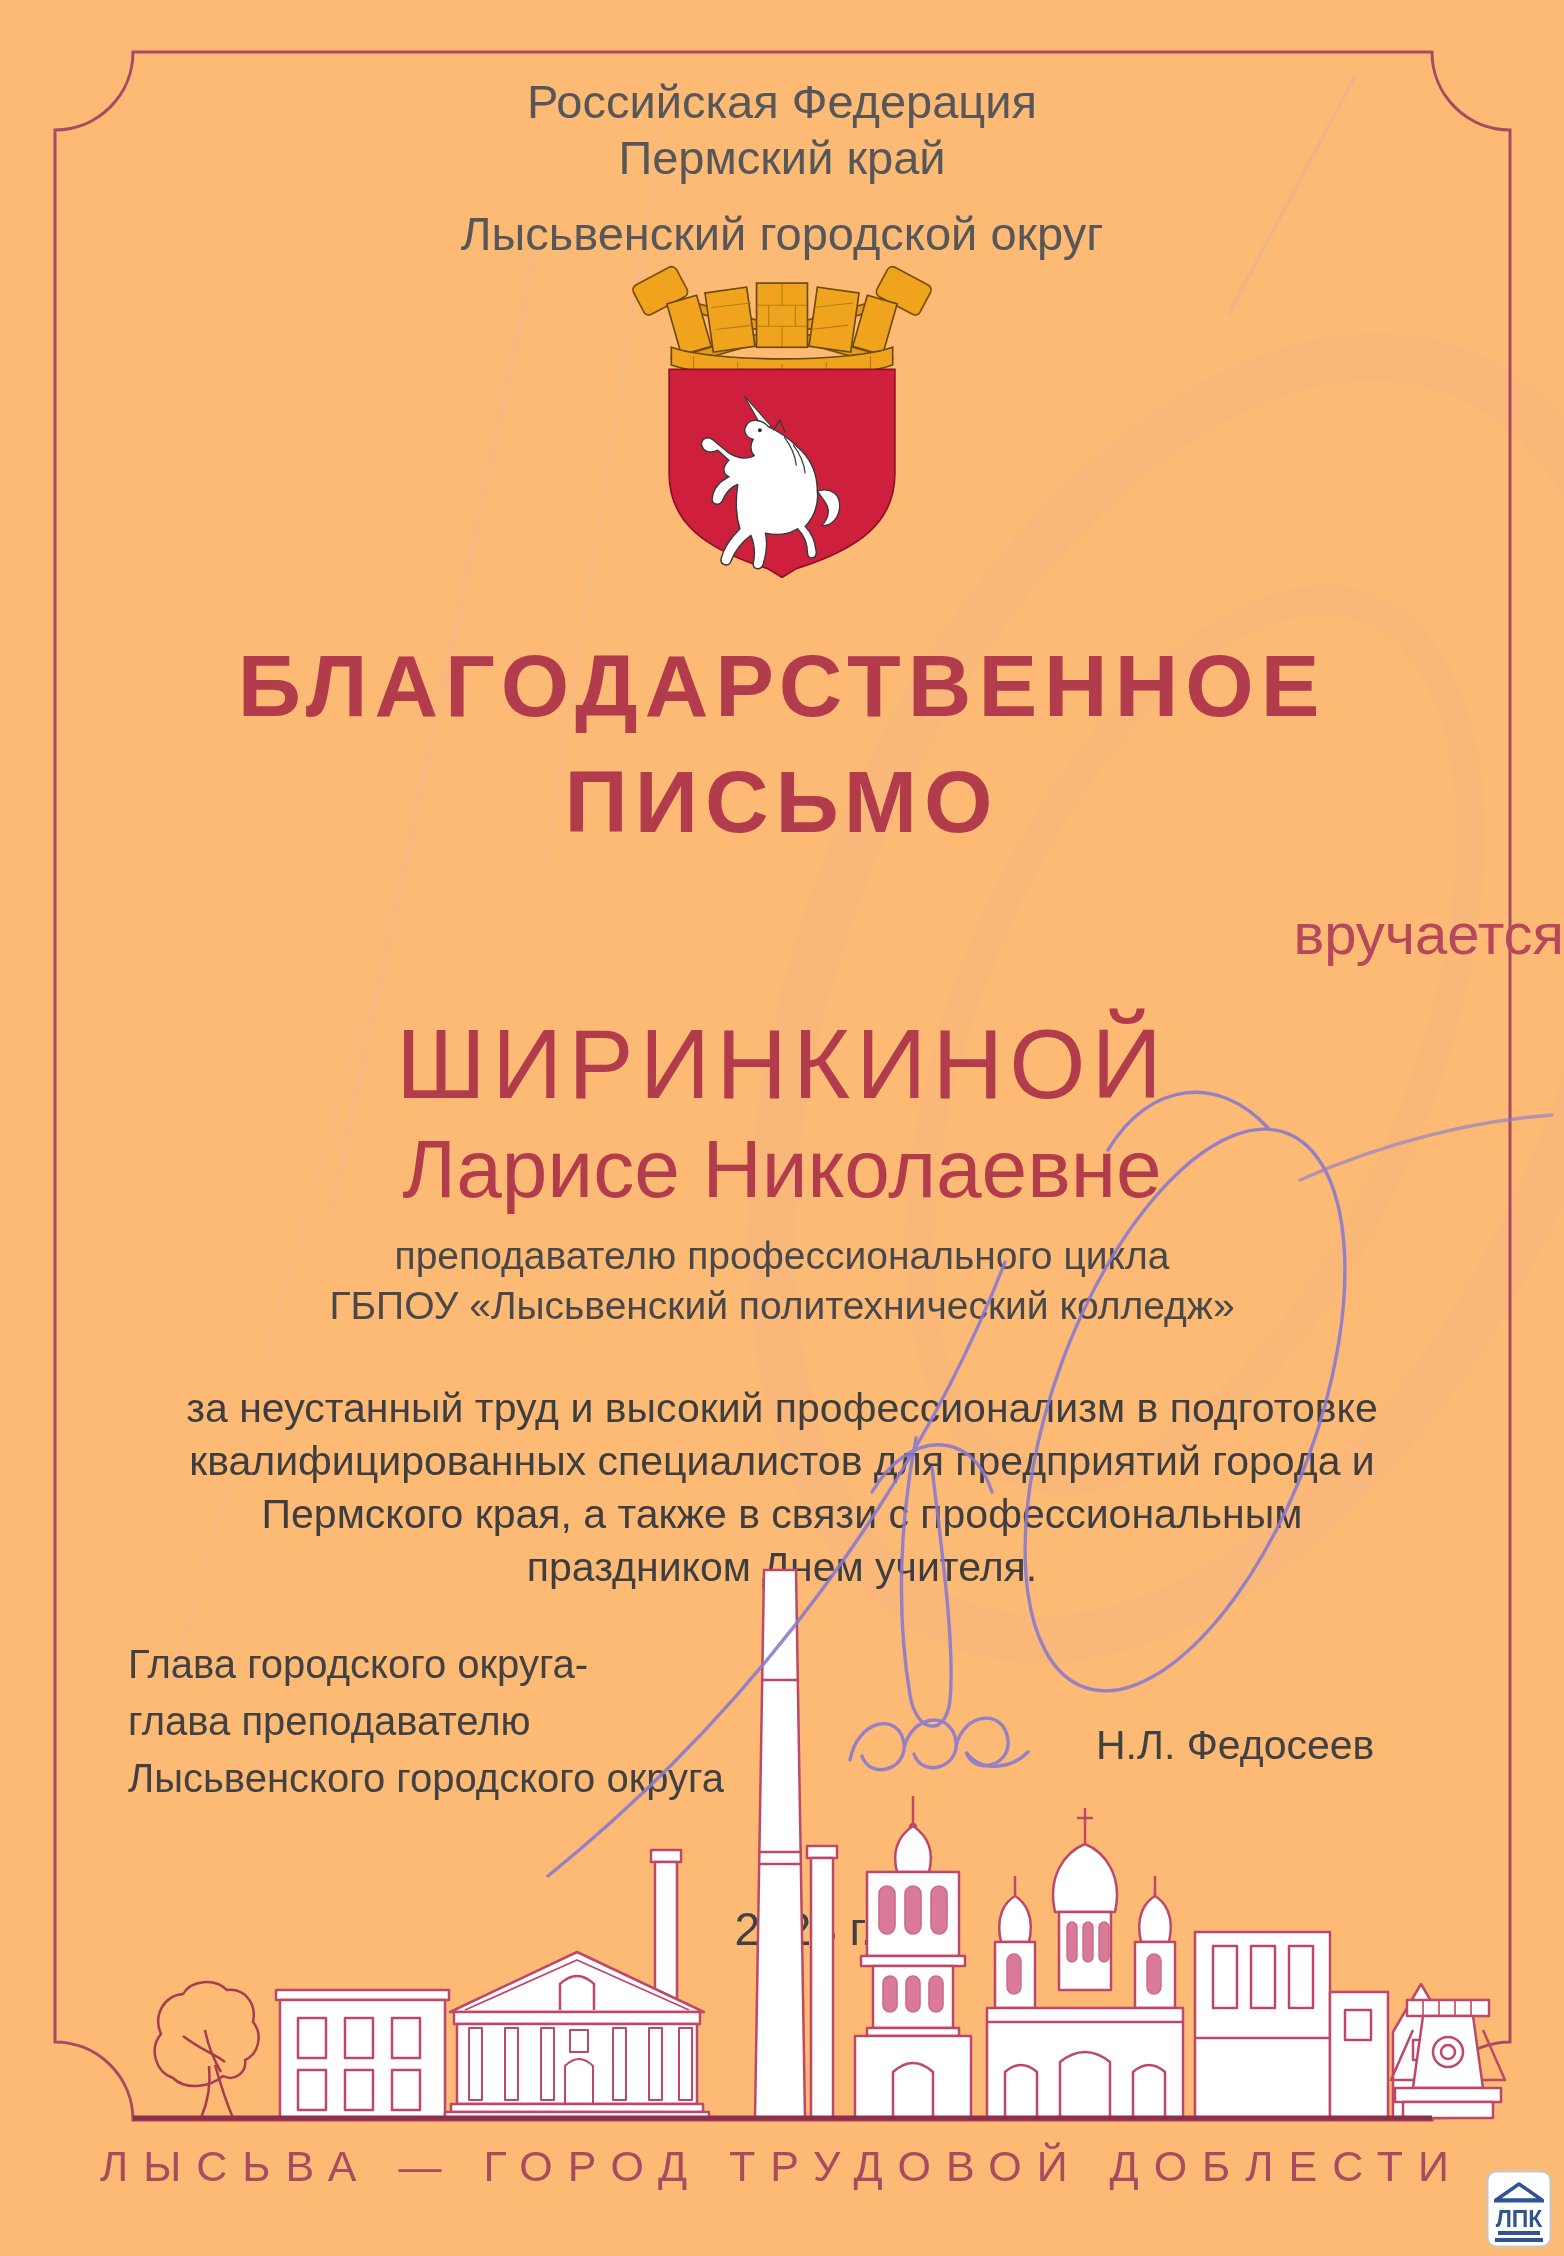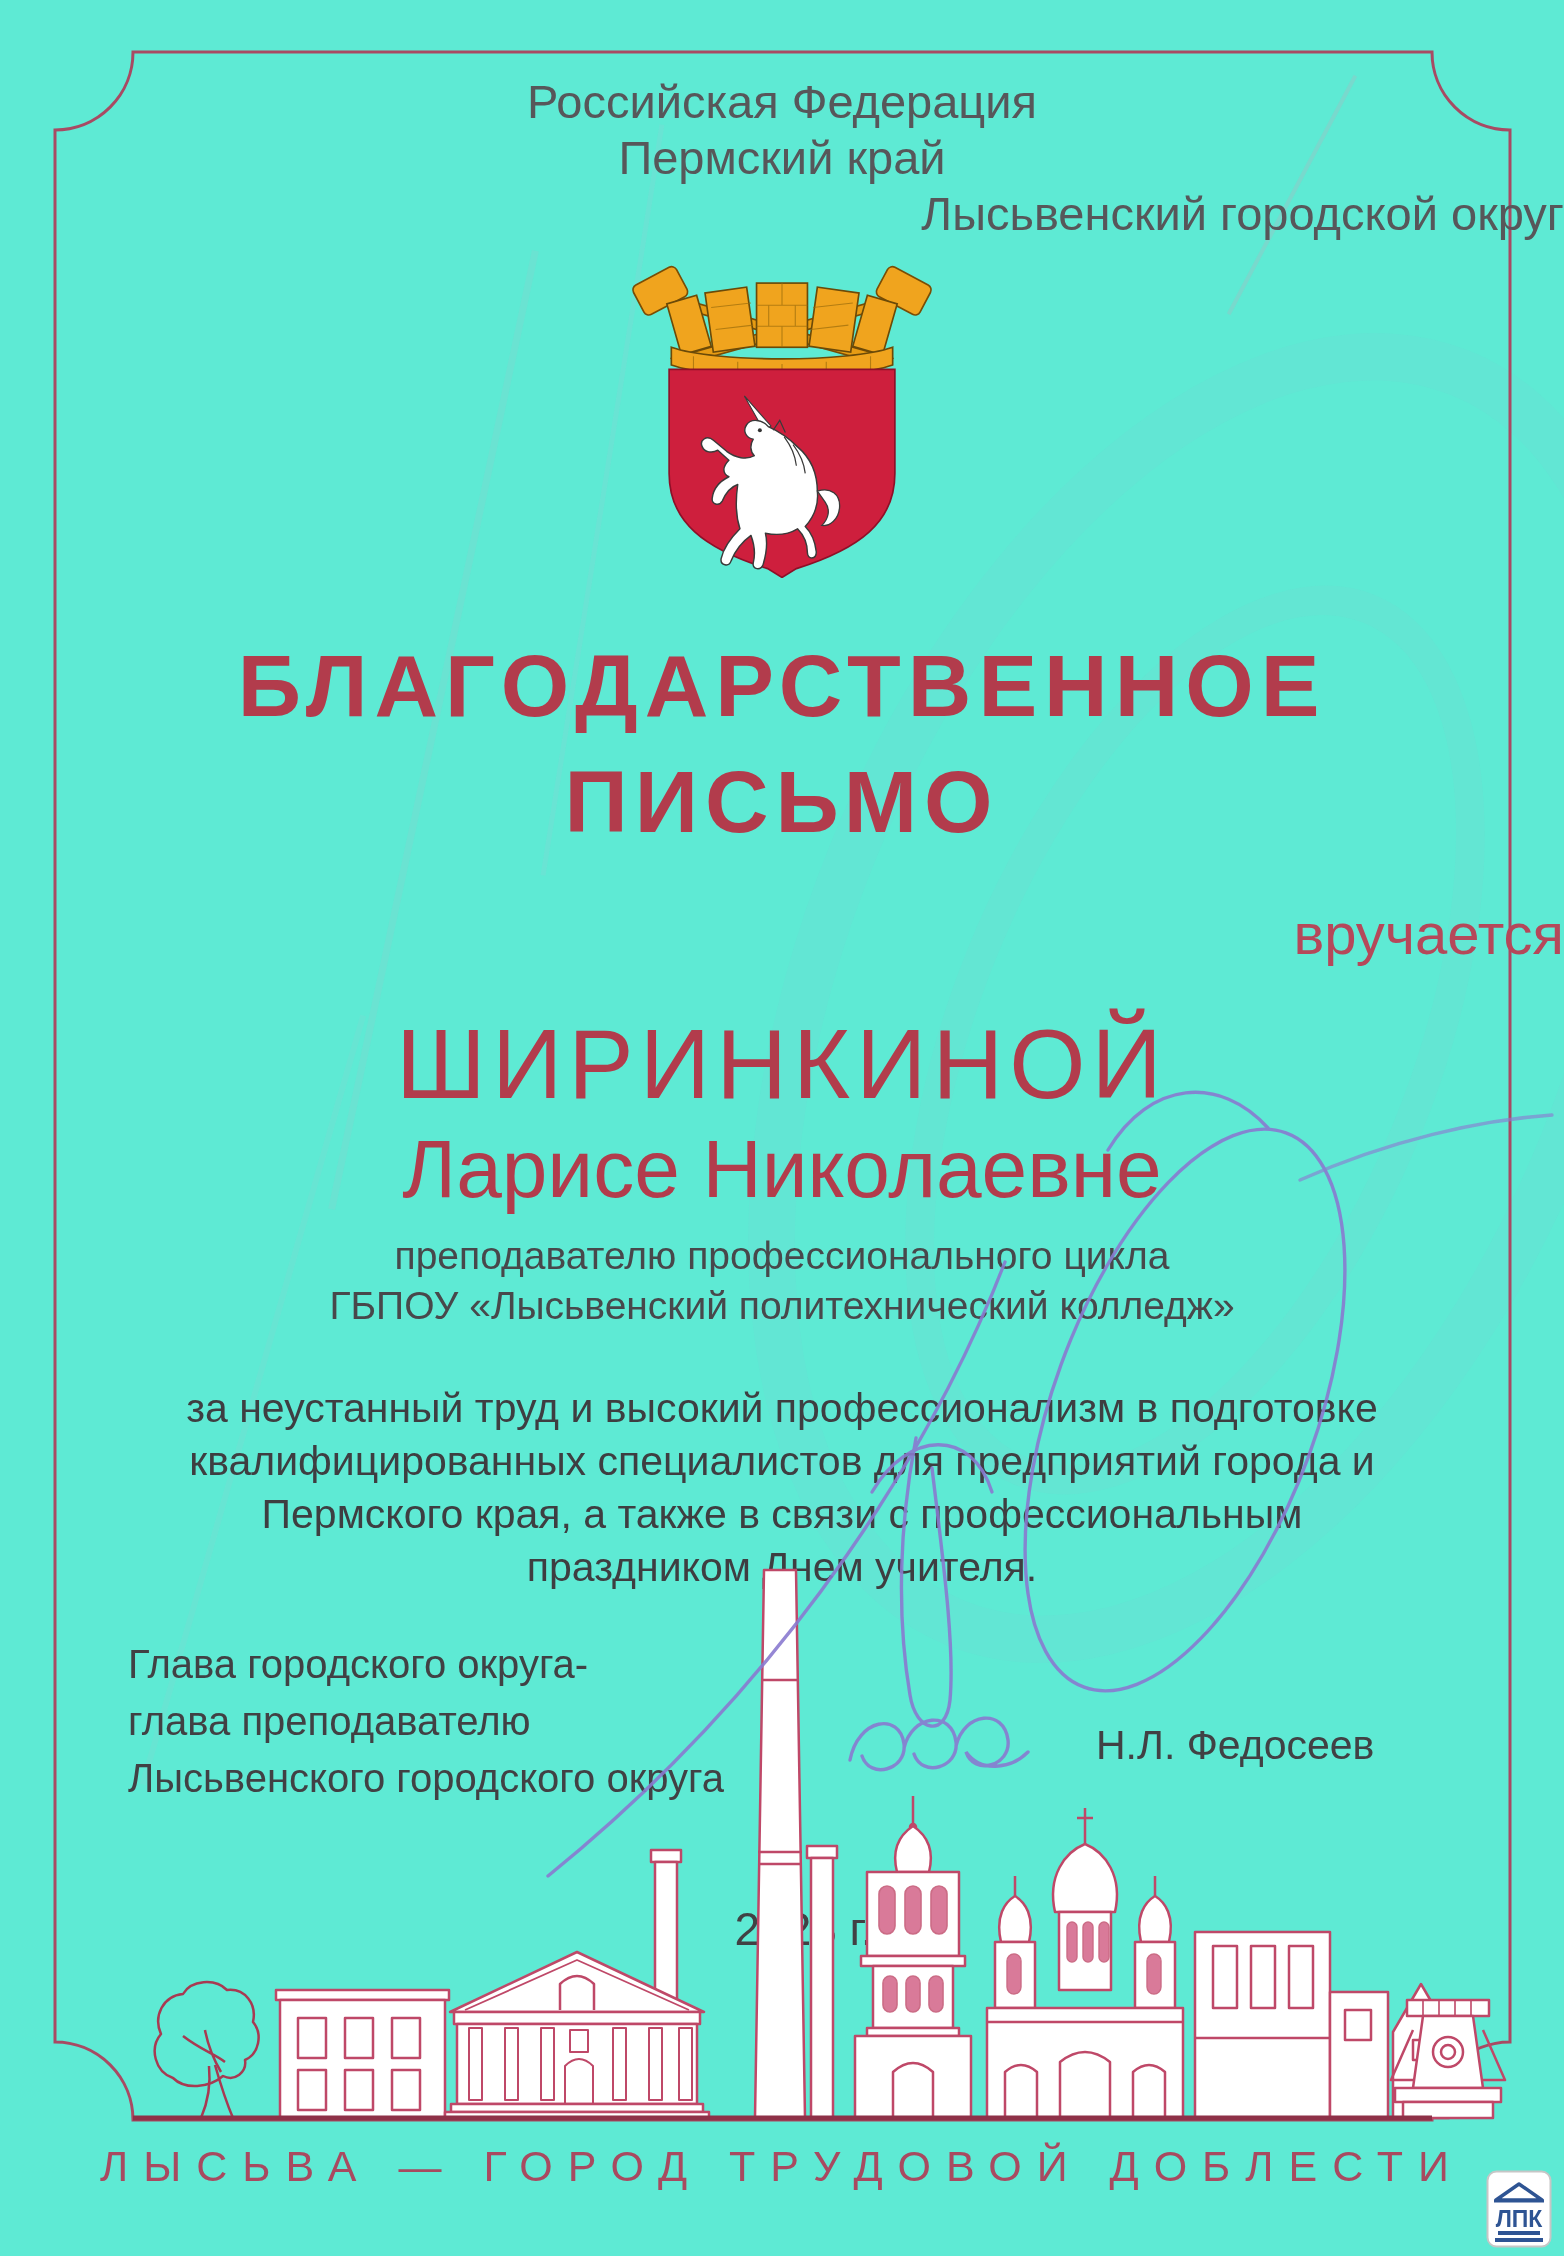--- a/index.html
+++ b/index.html
@@ -1,29 +1,29 @@
 <!DOCTYPE html>
 <html><head>
 <meta charset="utf-8">
 <style>
   html,body{margin:0;padding:0;}
-  .page{position:relative;width:1564px;height:2256px;background:#5eead4;overflow:hidden;
+  .page{position:relative;width:1564px;height:2256px;background:#fdba74;overflow:hidden;
         font-family:"Liberation Sans",sans-serif;}
   .abs{position:absolute;}
   
   .wm{position:absolute;pointer-events:none;}
   .wm-oval1{left:800px;top:300px;width:720px;height:1300px;border:48px solid #b3a0d6;border-radius:50%;opacity:.05;transform:rotate(22deg);}
   .wm-oval2{left:950px;top:560px;width:430px;height:900px;border:30px solid #c9a0c0;border-radius:50%;opacity:.05;transform:rotate(22deg);}
   .wm-line1{left:430px;top:240px;width:7px;height:980px;background:#d9a8c0;opacity:.10;transform:rotate(12deg);}
   .wm-line2{left:600px;top:120px;width:5px;height:760px;background:#cdb1d6;opacity:.10;transform:rotate(9deg);}
   .wm-line3{left:250px;top:1000px;width:6px;height:800px;background:#d9b6c9;opacity:.08;transform:rotate(16deg);}
   .wm-line4{left:1290px;top:60px;width:4px;height:270px;background:#c9a8b8;opacity:.25;transform:rotate(28deg);}
 
   .header{top:74px;left:0;width:100%;text-align:center;color:#57575a;font-size:47px;line-height:56px;}
-  .header .l3{margin-top:0;text-align:right;}
+  .header .l3{margin-top:20px;}
 
   .emblem-box{left:616px;top:256px;width:332px;height:322px;}
 
   .title{top:628px;left:0;width:100%;text-align:center;color:#b23c4c;font-weight:700;
          font-size:88px;line-height:116px;letter-spacing:7px;}
   .verb{top:900px;left:0;width:100%;text-align:right;color:#b5485a;font-size:58px;}
   .surname{top:1008px;left:0;width:100%;text-align:center;color:#b23c4c;font-size:98px;font-weight:500;letter-spacing:6px;}
   .givenname{top:1122px;left:0;width:100%;text-align:center;color:#b23c4c;font-size:82px;}
   .position{top:1234px;left:0;width:100%;text-align:center;color:#48484b;font-size:39px;}
   .org{top:1284px;left:0;width:100%;text-align:center;color:#48484b;font-size:39px;}

